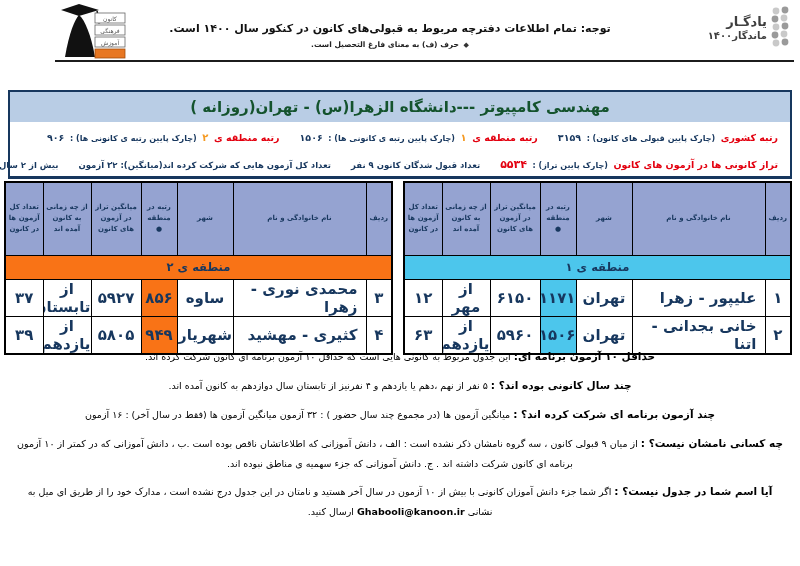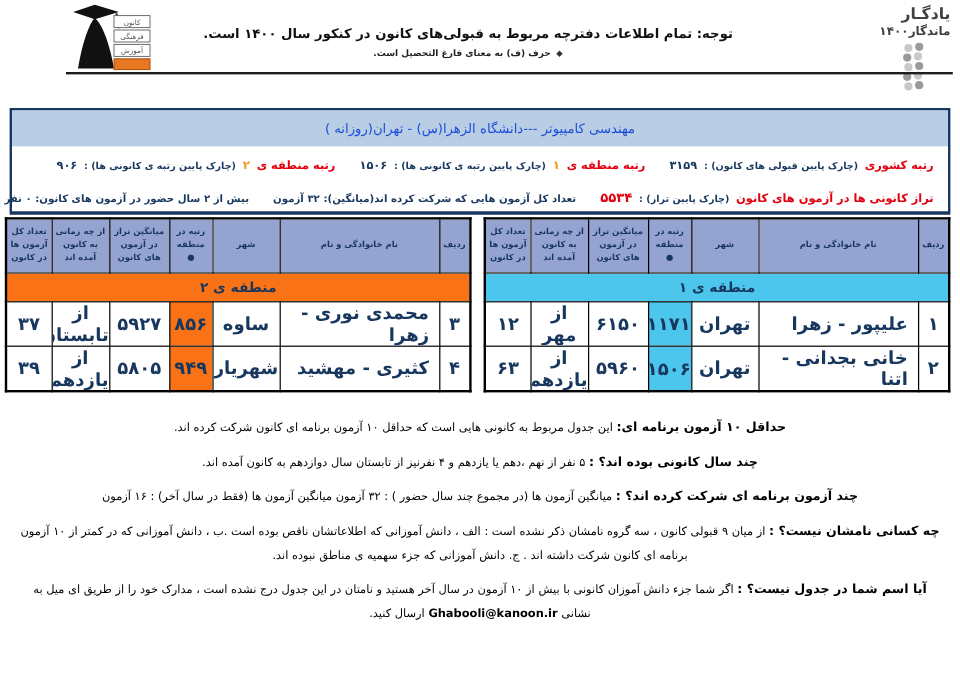--- a/index.html
+++ b/index.html
@@ -4,47 +4,47 @@
 <style>
   *{margin:0;padding:0;box-sizing:border-box}
   html,body{background:#fff}
   body{width:800px;height:566px;font-family:"DejaVu Sans",sans-serif;direction:rtl;color:#17375e}
   .page{position:relative;width:800px;height:566px;overflow:hidden;background:#fff}
 
   
   .header{position:absolute;top:0;left:0;width:800px;height:63px}
   .header-rule{position:absolute;top:60px;left:55px;right:6px;height:2px;background:#1c1c1c}
   .logo-left{position:absolute;left:55px;top:3px;width:82px;height:58px}
-  .logo-right{position:absolute;right:8px;top:6px;display:flex;flex-direction:column;align-items:center;gap:3px;direction:ltr}
+  .logo-right{position:absolute;right:8px;top:6px;display:flex;flex-direction:row;align-items:center;gap:3px;direction:ltr}
   .logo-right-text{text-align:right;color:#3f3f3f;font-weight:bold;line-height:1.15}
   .logo-right-text .l1{font-size:13px;letter-spacing:1px}
   .logo-right-text .l2{font-size:10px}
   .notice{position:absolute;right:150px;top:22px;width:520px;text-align:center}
   .notice-main{font-size:11px;font-weight:bold;color:#111}
   .notice-sub{font-size:7.5px;color:#222;margin-top:5px;font-weight:bold}
   .diamond{color:#333;font-size:7px;margin-left:2px}
 
   
   .info-box{position:absolute;top:90px;right:8px;width:784px;border:2px solid #17375e;border-bottom-width:3px;background:#fff}
   .info-title{height:30px;background:#b9cde5;display:flex;align-items:center;justify-content:center;
-              color:#1d4ed8;font-weight:normal;font-size:11px}
+              color:#14532d;font-weight:bold;font-size:15px}
   .info-row{display:flex;align-items:center;padding:0 12px;height:27px;column-gap:20px}
   .stat{white-space:nowrap;font-weight:bold}
   .stat .lbl{color:#e3000f;font-size:9.5px}
   .stat .num{color:#f59a23;font-size:10px}
   .stat .det{color:#17375e;font-size:8px}
   .stat .val{color:#17375e;font-size:9.5px}
   .stat .val.red{color:#e3000f;font-size:11px}
   .stat .plain{color:#17375e;font-size:8.5px}
 
   
   .tables{position:absolute;top:181px;right:8px;width:784px;display:flex;column-gap:10px}
   table{border-collapse:collapse;width:387px;table-layout:fixed;border:2px solid #000}
   th,td{border:1px solid #000;text-align:center;vertical-align:middle;color:#17375e;overflow:hidden}
-  thead th{background:#95a3d1;font-size:7px;font-weight:bold;height:45px;padding:1px 2px;line-height:1.6}
+  thead th{background:#95a3d1;font-size:7px;font-weight:bold;height:55px;padding:19px 2px;line-height:1.6}
   .zone td{height:24px;font-weight:bold;font-size:11.5px}
   tbody td{height:29px;font-size:15px;font-weight:bold}
   td.name{text-align:right;padding-right:8px}
   .t1 .zone td,.t1 td.rank{background:#4cc6ec}
   .t2 .zone td,.t2 td.rank{background:#f97316}
   col.c-row{width:26px}col.c-name{width:133px}col.c-city{width:56px}col.c-rank{width:36px}
   col.c-avg{width:50px}col.c-since{width:48px}col.c-total{width:38px}
 
   
   .notes{position:absolute;top:346px;right:14px;left:14px;text-align:center;color:#000}
@@ -128,20 +128,23 @@
       </span>
     </div>
 
     <div class="info-row">
       <span class="stat">
         <span class="lbl">تراز کانونی ها در آزمون های کانون</span>
         <span class="det">(چارک پایین تراز) :</span>
         <span class="val red">۵۵۳۴</span>
       </span>
       <span class="stat">
+        <span class="plain">تعداد قبول شدگان کانون ۹ نفر</span>
+      </span>
+      <span class="stat">
         <span class="plain">تعداد کل آزمون هایی که شرکت کرده اند(میانگین): ۳۲ آزمون</span>
       </span>
       <span class="stat">
         <span class="plain">بیش از ۲ سال حضور در آزمون های کانون: ۰ نفر</span>
       </span>
     </div>
   </div>
 
   <div class="tables">
 

